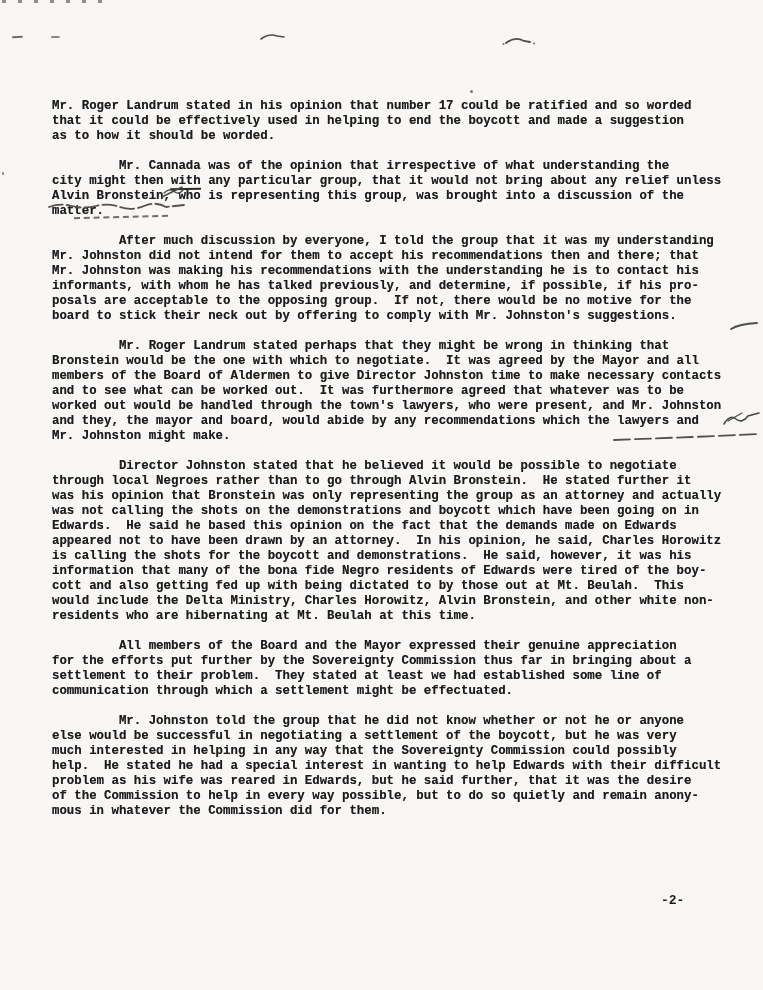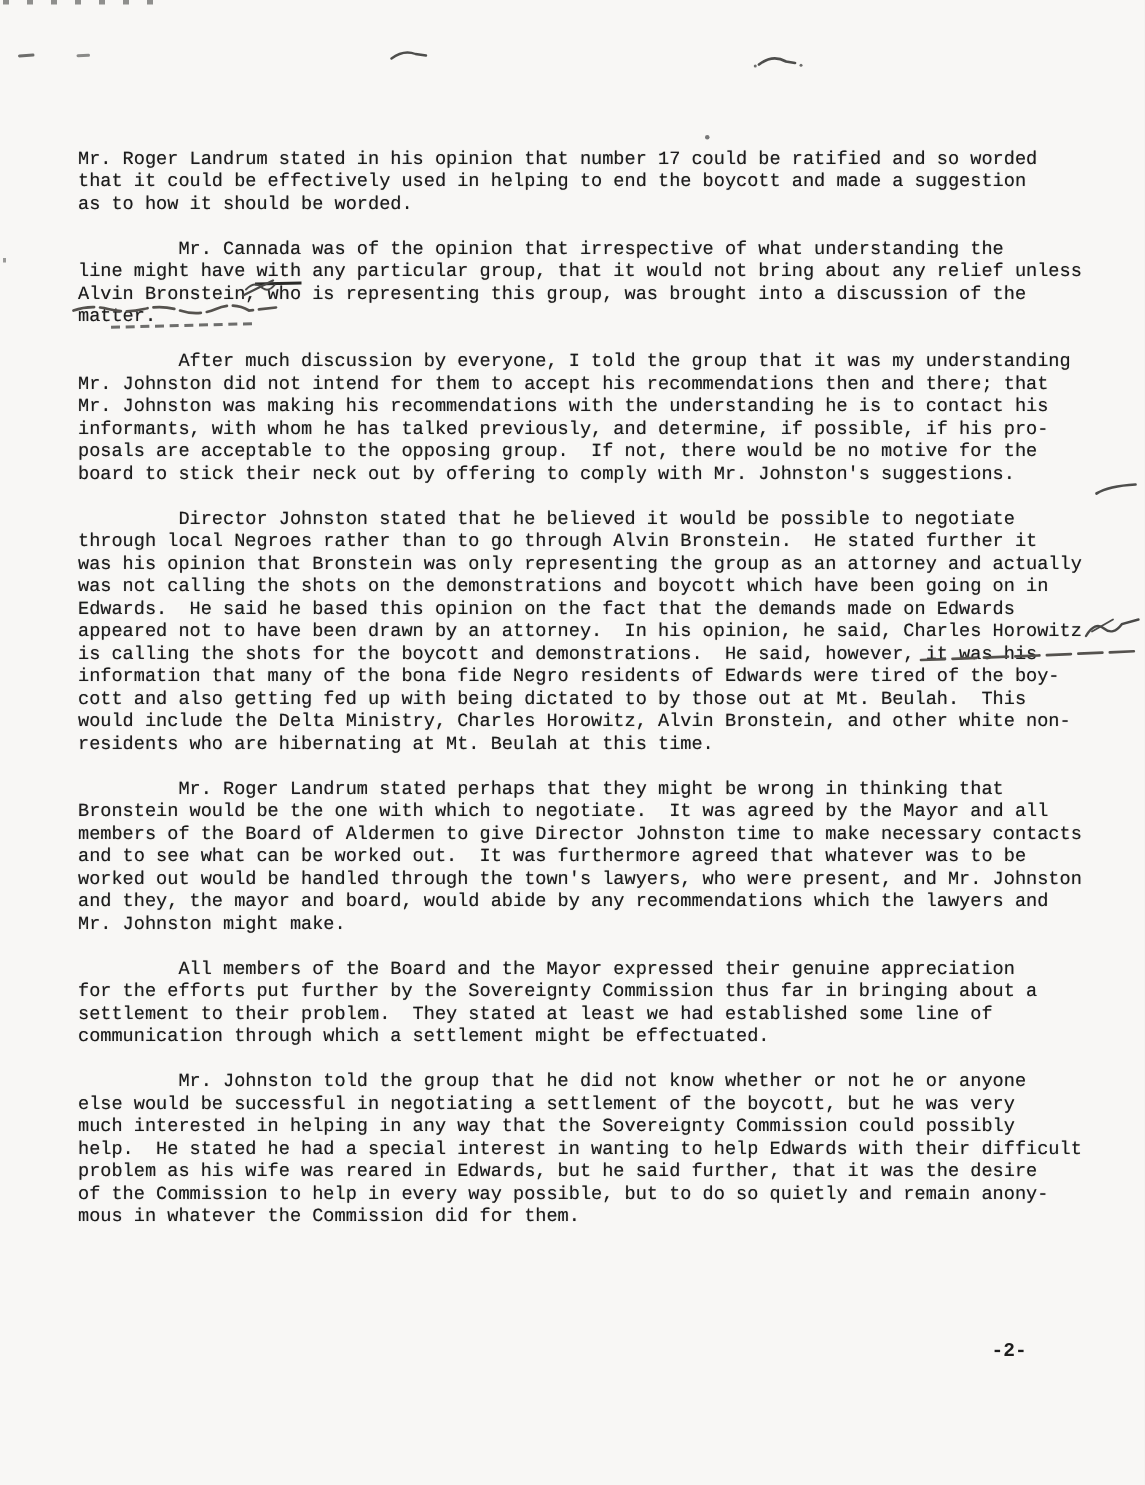--- a/index.html
+++ b/index.html
@@ -11,21 +11,21 @@
   .page{
     position:relative;width:763px;height:990px;overflow:hidden;
     background:#f8f7f5;
   }
   .text-block{
     position:absolute;left:52px;top:99px;width:700px;
   }
   .para{
     margin:0 0 15px 0;
     font-family:"Liberation Mono","DejaVu Sans Mono",monospace;
-    font-weight:400;
+    font-weight:700;
     font-size:12.4px;
     line-height:15px;
     letter-spacing:0;
     white-space:pre;
     color:#1c1c1c;
     text-shadow:0 0 0.5px rgba(20,20,20,0.55);
   }
   .page-number{
     position:absolute;left:661px;top:893px;
     font-family:"Liberation Mono","DejaVu Sans Mono",monospace;
@@ -84,47 +84,47 @@
       </svg>
   </div>
   <div class="speck-1"></div>
   <div class="speck-2"></div>
 
   <main class="text-block">
     <p class="para">Mr. Roger Landrum stated in his opinion that number 17 could be ratified and so worded
 that it could be effectively used in helping to end the boycott and made a suggestion
 as to how it should be worded.</p>
     <p class="para">         Mr. Cannada was of the opinion that irrespective of what understanding the
-line might have with any particular group, that it would not bring about any relief unless
+city might then with any particular group, that it would not bring about any relief unless
 Alvin Bronstein, who is representing this group, was brought into a discussion of the
 matter.</p>
     <p class="para">         After much discussion by everyone, I told the group that it was my understanding
 Mr. Johnston did not intend for them to accept his recommendations then and there; that
 Mr. Johnston was making his recommendations with the understanding he is to contact his
 informants, with whom he has talked previously, and determine, if possible, if his pro-
 posals are acceptable to the opposing group.  If not, there would be no motive for the
 board to stick their neck out by offering to comply with Mr. Johnston's suggestions.</p>
+    <p class="para">         Mr. Roger Landrum stated perhaps that they might be wrong in thinking that
+Bronstein would be the one with which to negotiate.  It was agreed by the Mayor and all
+members of the Board of Aldermen to give Director Johnston time to make necessary contacts
+and to see what can be worked out.  It was furthermore agreed that whatever was to be
+worked out would be handled through the town's lawyers, who were present, and Mr. Johnston
+and they, the mayor and board, would abide by any recommendations which the lawyers and
+Mr. Johnston might make.</p>
     <p class="para">         Director Johnston stated that he believed it would be possible to negotiate
 through local Negroes rather than to go through Alvin Bronstein.  He stated further it
 was his opinion that Bronstein was only representing the group as an attorney and actually
 was not calling the shots on the demonstrations and boycott which have been going on in
 Edwards.  He said he based this opinion on the fact that the demands made on Edwards
 appeared not to have been drawn by an attorney.  In his opinion, he said, Charles Horowitz
 is calling the shots for the boycott and demonstrations.  He said, however, it was his
 information that many of the bona fide Negro residents of Edwards were tired of the boy-
 cott and also getting fed up with being dictated to by those out at Mt. Beulah.  This
 would include the Delta Ministry, Charles Horowitz, Alvin Bronstein, and other white non-
 residents who are hibernating at Mt. Beulah at this time.</p>
-    <p class="para">         Mr. Roger Landrum stated perhaps that they might be wrong in thinking that
-Bronstein would be the one with which to negotiate.  It was agreed by the Mayor and all
-members of the Board of Aldermen to give Director Johnston time to make necessary contacts
-and to see what can be worked out.  It was furthermore agreed that whatever was to be
-worked out would be handled through the town's lawyers, who were present, and Mr. Johnston
-and they, the mayor and board, would abide by any recommendations which the lawyers and
-Mr. Johnston might make.</p>
     <p class="para">         All members of the Board and the Mayor expressed their genuine appreciation
 for the efforts put further by the Sovereignty Commission thus far in bringing about a
 settlement to their problem.  They stated at least we had established some line of
 communication through which a settlement might be effectuated.</p>
     <p class="para">         Mr. Johnston told the group that he did not know whether or not he or anyone
 else would be successful in negotiating a settlement of the boycott, but he was very
 much interested in helping in any way that the Sovereignty Commission could possibly
 help.  He stated he had a special interest in wanting to help Edwards with their difficult
 problem as his wife was reared in Edwards, but he said further, that it was the desire
 of the Commission to help in every way possible, but to do so quietly and remain anony-

